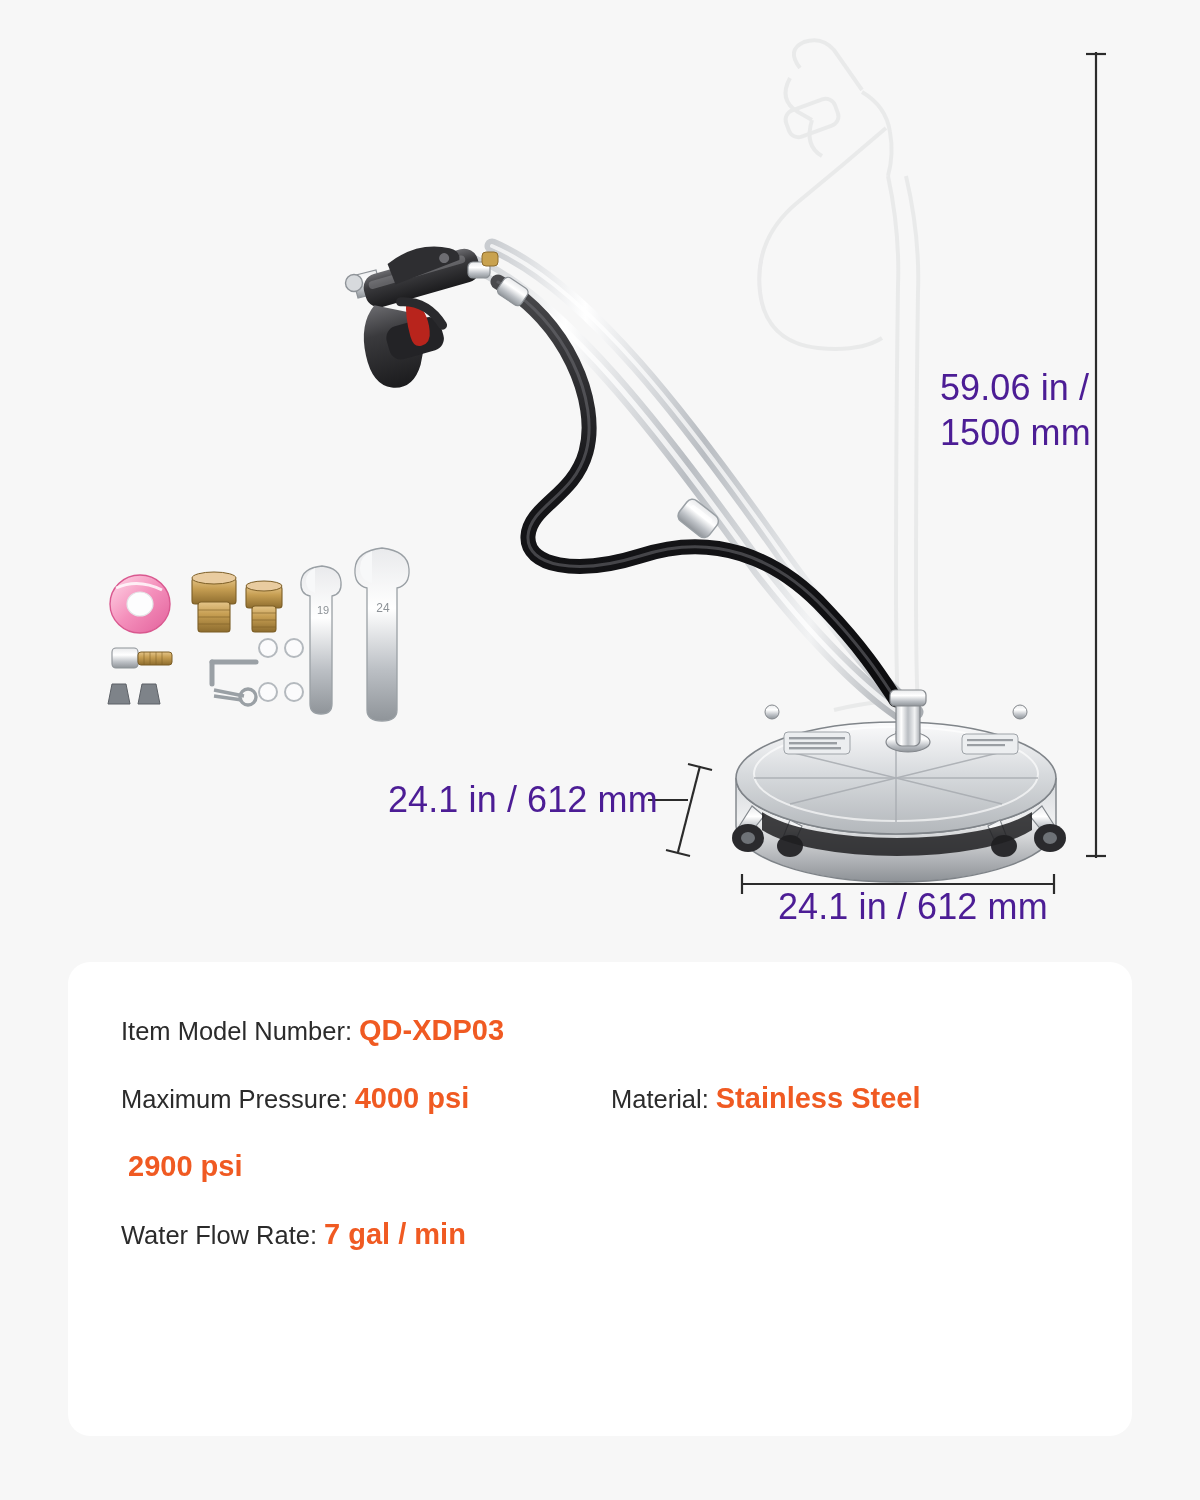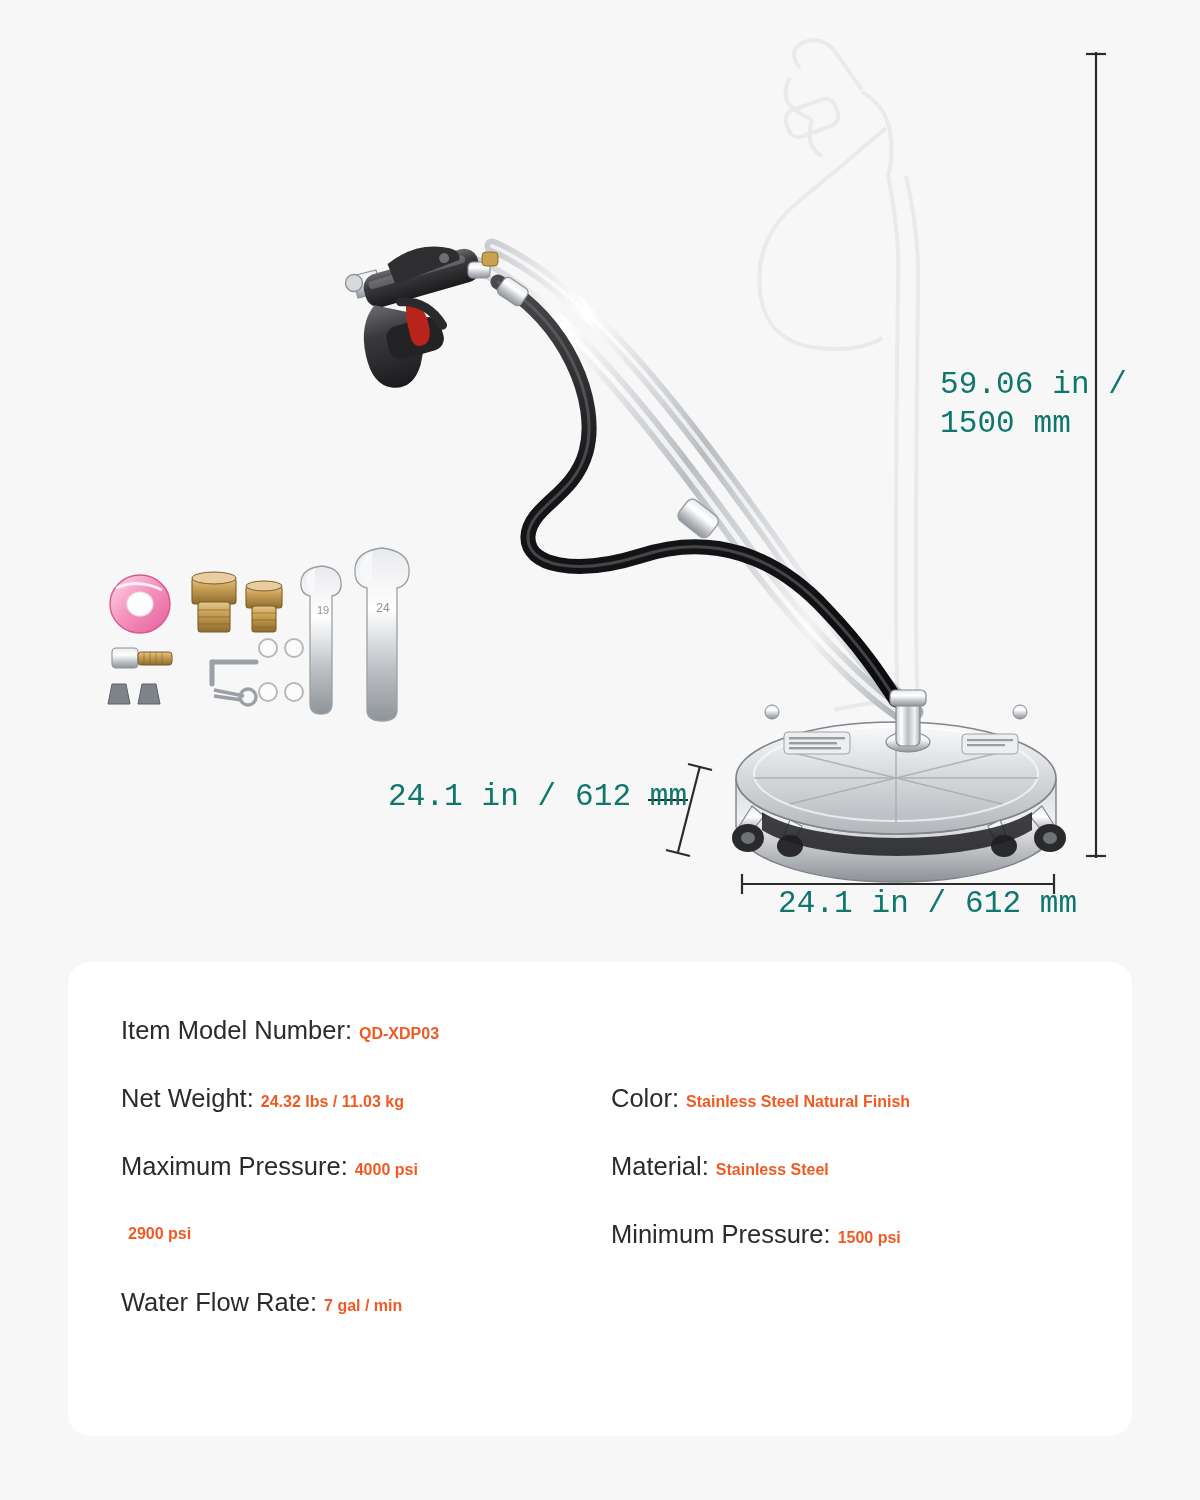--- a/index.html
+++ b/index.html
@@ -30,26 +30,26 @@
   }
 
   .hero svg {
     position: absolute;
     left: 0; top: 0;
   }
 
   
   .dim-label {
     position: absolute;
-    color: #0f766e;
-    font-size: 31px;
+    color: #4c1d95;
+    font-size: 36px;
     line-height: 1.26;
     letter-spacing: 0.1px;
     white-space: pre-line;
-    font-family: Liberation Mono, monospace;
+    font-family: Liberation Sans, sans-serif;
   }
   .dim-height {
     left: 940px;
     top: 365px;
   }
   .dim-width-bottom {
     left: 778px;
     top: 884px;
   }
   .dim-depth {
@@ -83,21 +83,21 @@
     align-items: baseline;
   }
   .spec-col.left { width: 490px; }
   .lbl {
     color: #2b2b2b;
     font-size: 25.5px;
     white-space: nowrap;
   }
   .val {
     color: #f05a22;
-    font-size: 16px;
+    font-size: 29px;
     font-weight: bold;
     white-space: nowrap;
     margin-left: 7px;
   }
 </style>
 </head>
 <body>
 
 <div class="page">
 
@@ -363,50 +363,36 @@
     <div class="spec-inner">
 
       <div class="spec-line">
         <div class="spec-col">
           <span class="lbl">Item Model Number:</span>
           <span class="val">QD-XDP03</span>
         </div>
       </div>
 
 
-      <div class="spec-line">
-        <div class="spec-col left">
-          <span class="lbl">Net Weight:</span>
-          <span class="val">24.32 lbs / 11.03 kg</span>
-        </div>
-        <div class="spec-col">
-          <span class="lbl">Color:</span>
-          <span class="val">Stainless Steel Natural Finish</span>
-        </div>
-      </div>
 
       <div class="spec-line">
         <div class="spec-col left">
           <span class="lbl">Maximum Pressure:</span>
           <span class="val">4000 psi</span>
         </div>
         <div class="spec-col">
           <span class="lbl">Material:</span>
           <span class="val">Stainless Steel</span>
         </div>
       </div>
 
       <div class="spec-line">
         <div class="spec-col left">
           <span class="val">2900 psi</span>
         </div>
-        <div class="spec-col">
-          <span class="lbl">Minimum Pressure:</span>
-          <span class="val">1500 psi</span>
-        </div>
       </div>
 
       <div class="spec-line">
         <div class="spec-col left">
           <span class="lbl">Water Flow Rate:</span>
           <span class="val">7 gal / min</span>
         </div>
       </div>
 
     </div>

